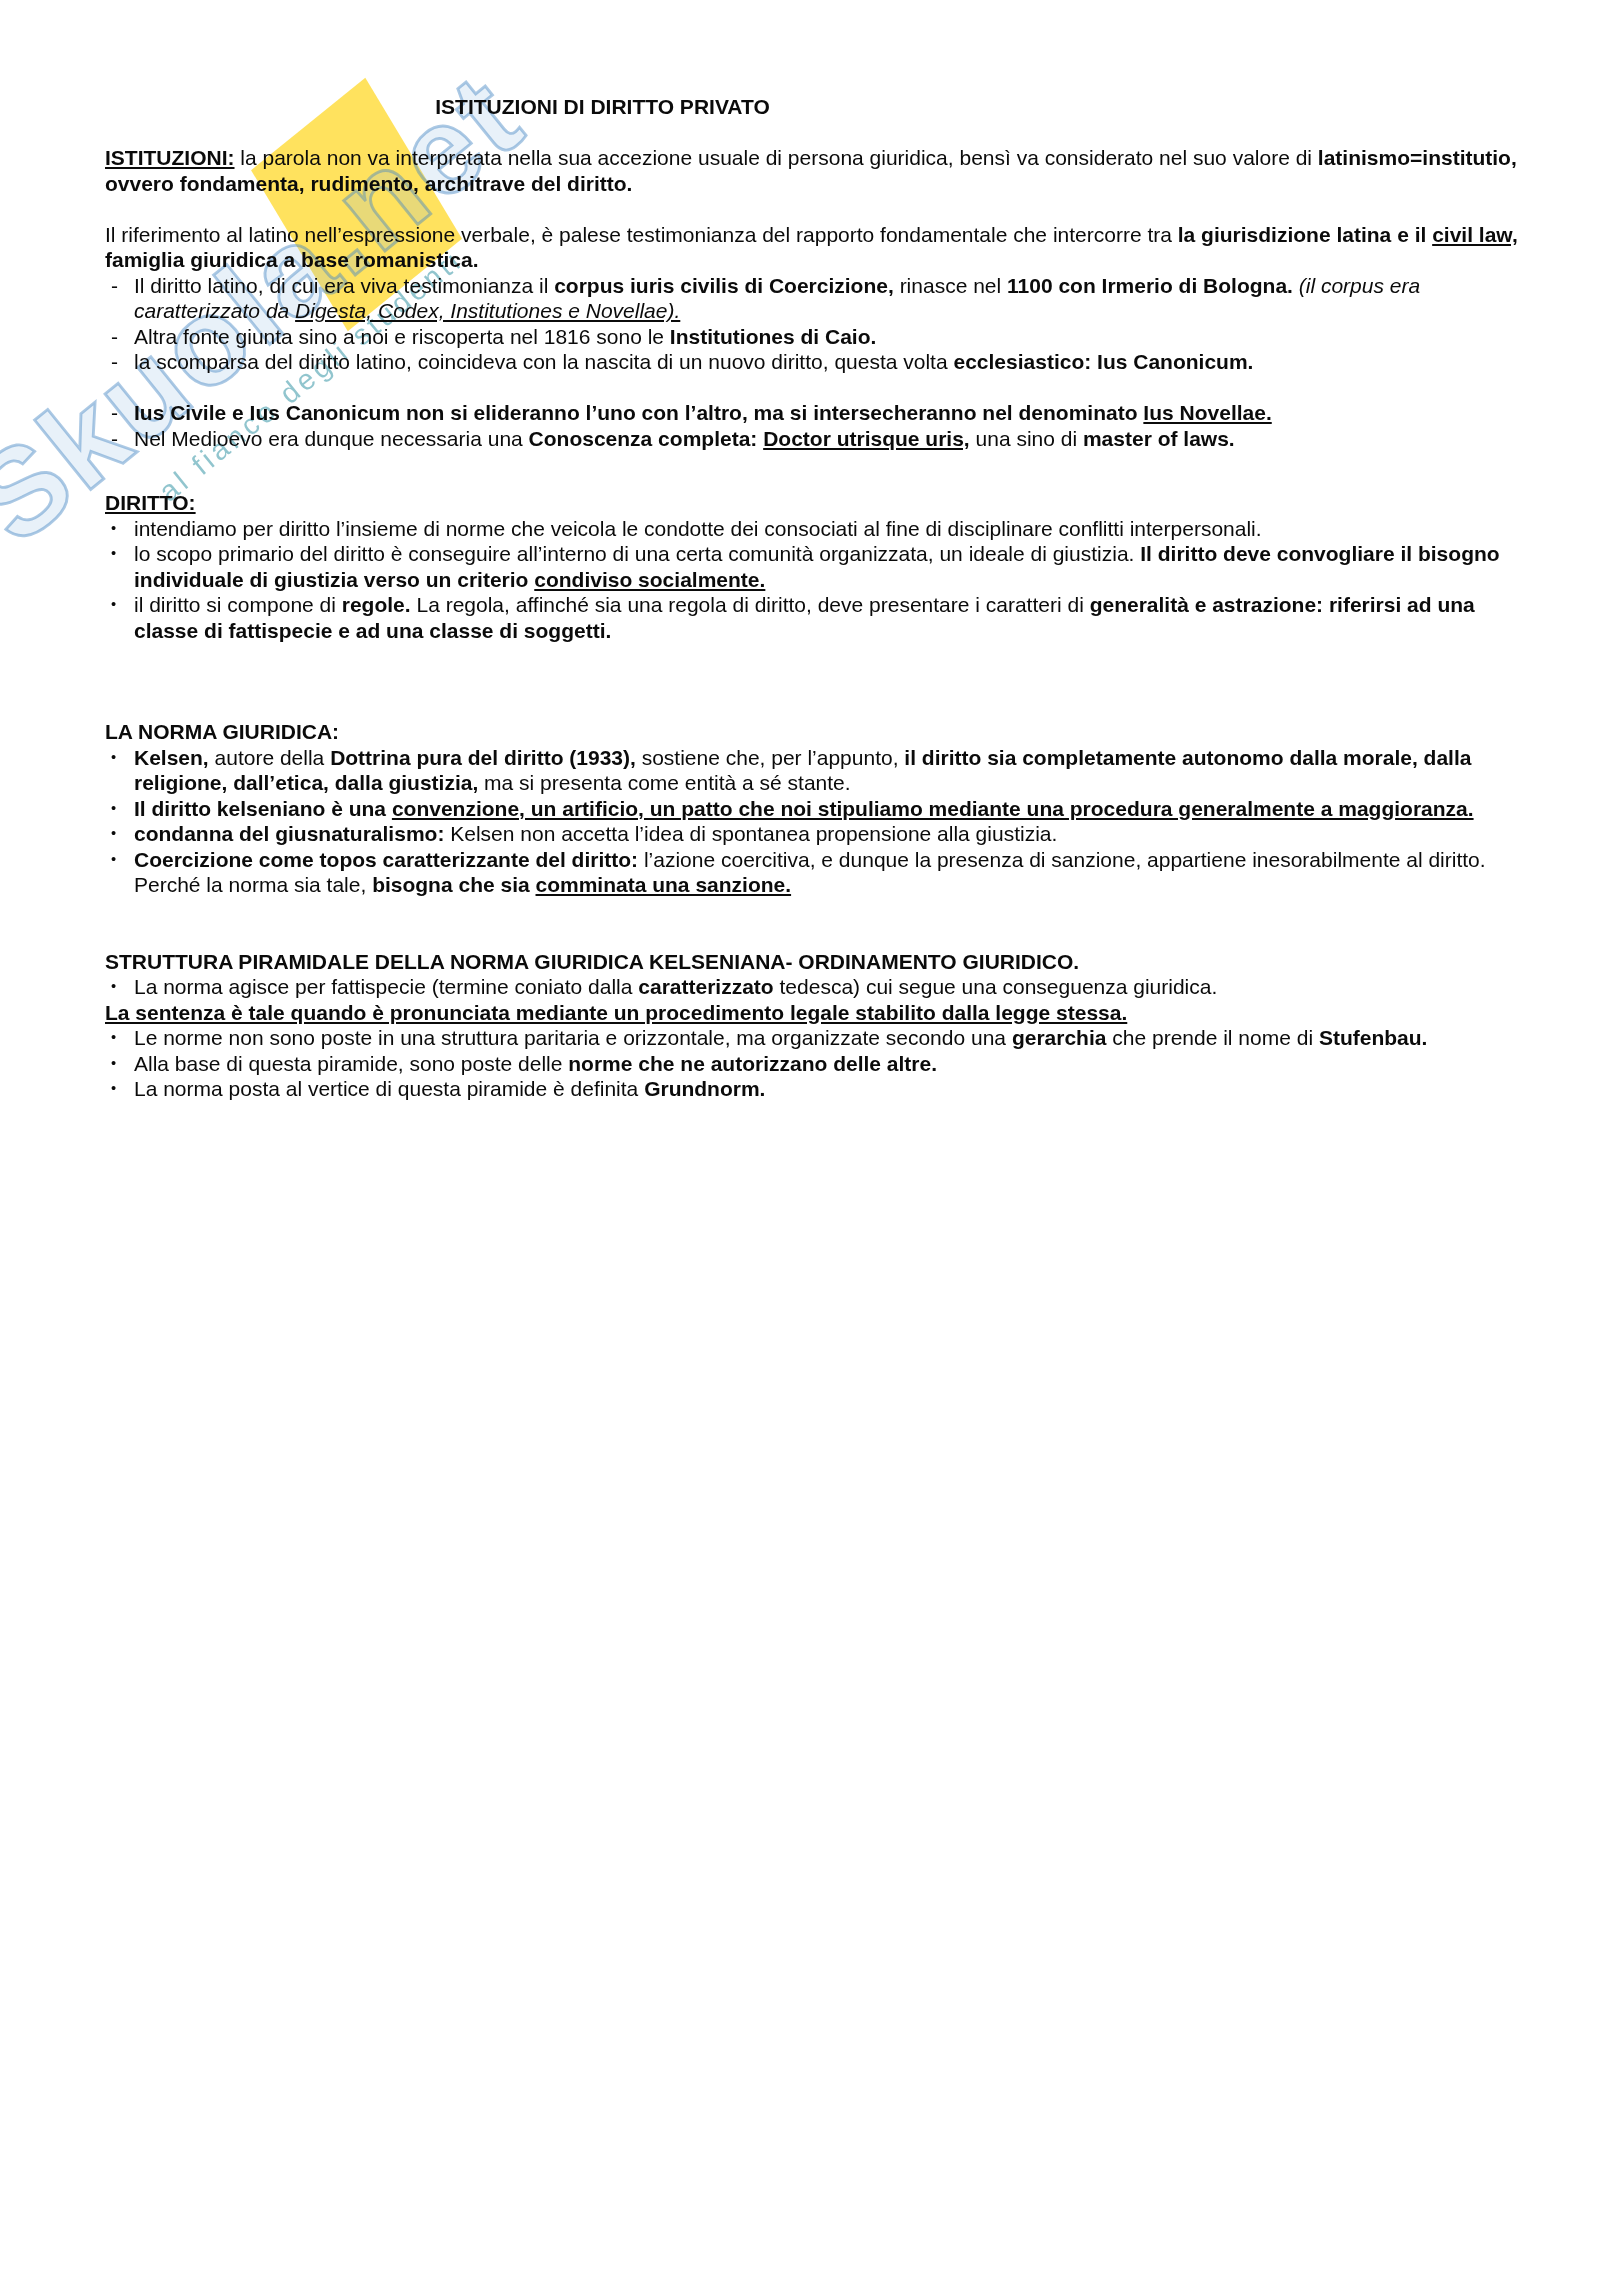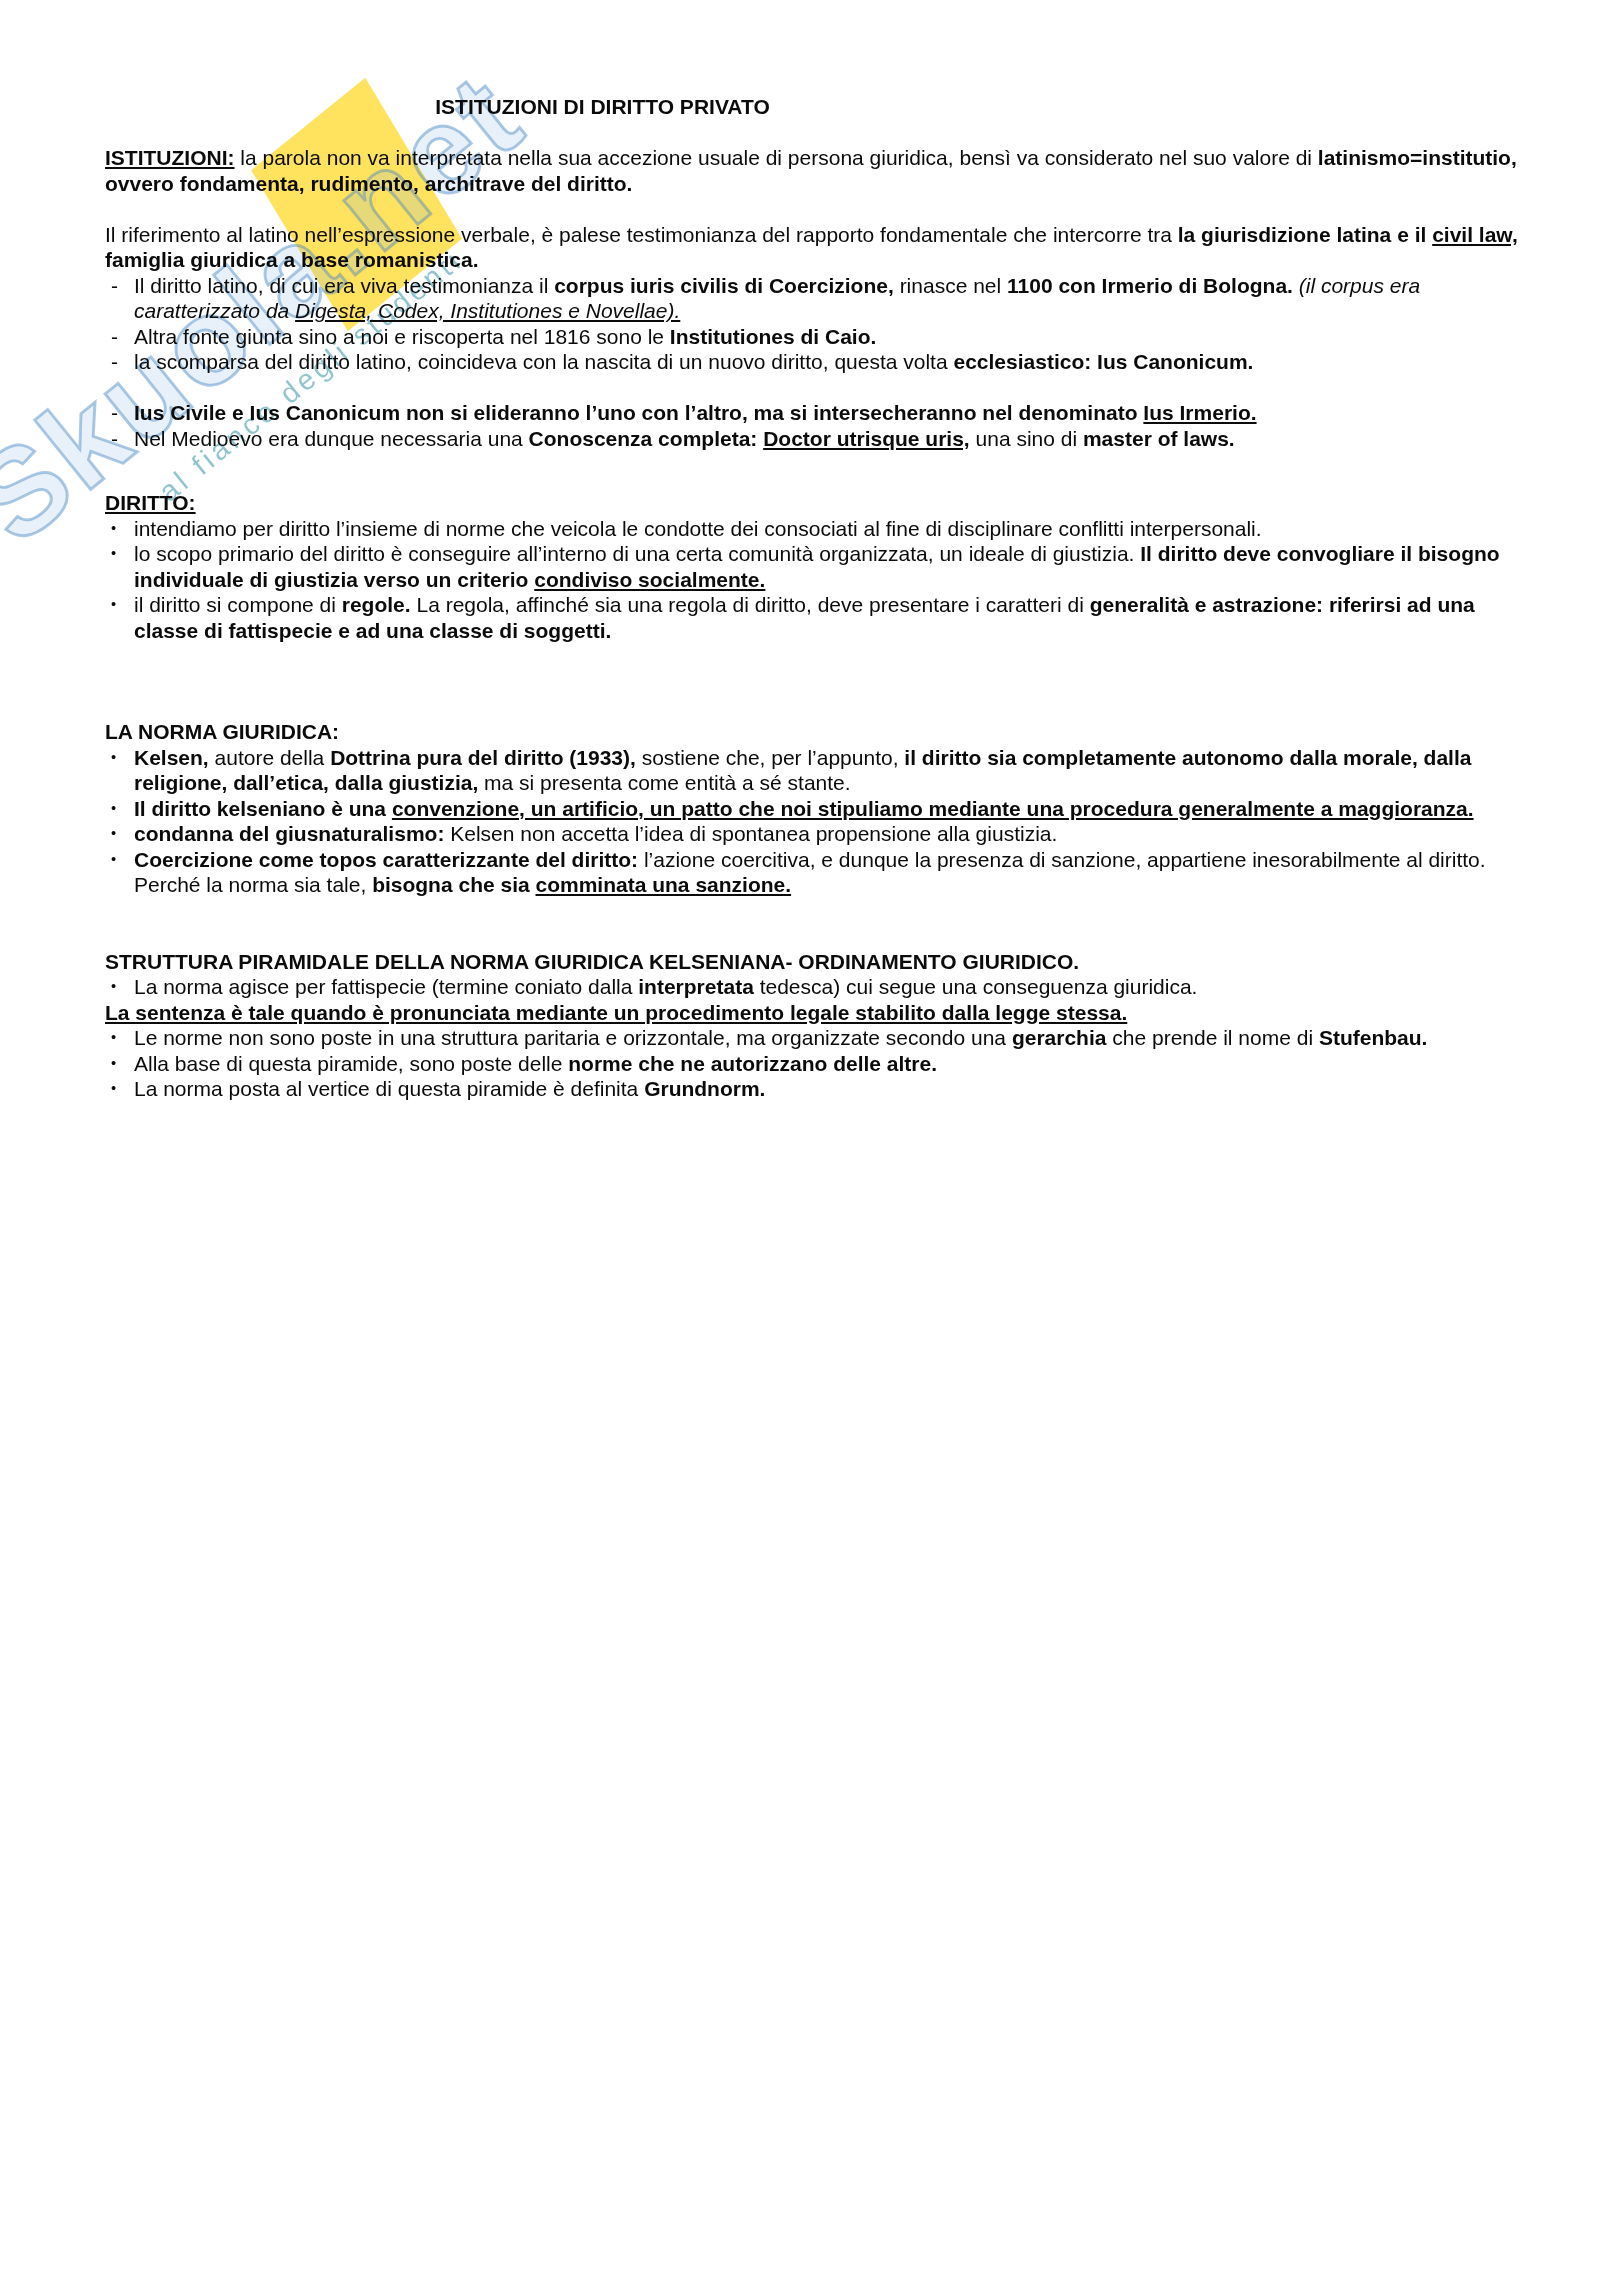--- a/index.html
+++ b/index.html
@@ -100,21 +100,21 @@
         <span class="marker dash">-</span>
         <span class="btext"><span>Altra fonte giunta sino a noi e riscoperta nel 1816 sono le </span><span class="b">Institutiones di Caio.</span></span>
       </div>
       <div class="bullet">
         <span class="marker dash">-</span>
         <span class="btext"><span>la scomparsa del diritto latino, coincideva con la nascita di un nuovo diritto, questa volta </span><span class="b">ecclesiastico: Ius Canonicum.</span></span>
       </div>
       <div class="spacer" style="height: 25.5px;"></div>
       <div class="bullet">
         <span class="marker dash">-</span>
-        <span class="btext"><span class="b">Ius Civile e Ius Canonicum non si elideranno l’uno con l’altro, ma si intersecheranno nel denominato </span><span class="b u">Ius Irmerio.</span></span>
+        <span class="btext"><span class="b">Ius Civile e Ius Canonicum non si elideranno l’uno con l’altro, ma si intersecheranno nel denominato </span><span class="b u">Ius Novellae.</span></span>
       </div>
       <div class="bullet">
         <span class="marker dash">-</span>
         <span class="btext"><span>Nel Medioevo era dunque necessaria una </span><span class="b">Conoscenza completa: </span><span class="b u">Doctor utrisque uris,</span><span> una sino di </span><span class="b">master of laws.</span></span>
       </div>
       <div class="spacer" style="height: 39px;"></div>
       <div class="heading"><span class="b u">DIRITTO:</span></div>
       <div class="bullet">
         <span class="marker dot">•</span>
         <span class="btext"><span>intendiamo per diritto l’insieme di norme che veicola le condotte dei consociati al fine di disciplinare conflitti interpersonali.</span></span>
@@ -142,21 +142,21 @@
         <span class="btext"><span class="b">condanna del giusnaturalismo:</span><span> Kelsen non accetta l’idea di spontanea propensione alla giustizia.</span></span>
       </div>
       <div class="bullet">
         <span class="marker dot">•</span>
         <span class="btext"><span class="b">Coercizione come topos caratterizzante del diritto:</span><span> l’azione coercitiva, e dunque la presenza di sanzione, appartiene inesorabilmente al diritto. Perché la norma sia tale, </span><span class="b">bisogna che sia </span><span class="b u">comminata una sanzione.</span></span>
       </div>
       <div class="spacer" style="height: 51px;"></div>
       <div class="heading"><span class="b">STRUTTURA PIRAMIDALE DELLA NORMA GIURIDICA KELSENIANA- ORDINAMENTO GIURIDICO.</span></div>
       <div class="bullet">
         <span class="marker dot">•</span>
-        <span class="btext"><span>La norma agisce per fattispecie (termine coniato dalla </span><span class="b">interpretata</span><span> tedesca) cui segue una conseguenza giuridica.</span></span>
+        <span class="btext"><span>La norma agisce per fattispecie (termine coniato dalla </span><span class="b">caratterizzato</span><span> tedesca) cui segue una conseguenza giuridica.</span></span>
       </div>
       <div class="para"><span class="b u">La sentenza è tale quando è pronunciata mediante un procedimento legale stabilito dalla legge stessa.</span></div>
       <div class="bullet">
         <span class="marker dot">•</span>
         <span class="btext"><span>Le norme non sono poste in una struttura paritaria e orizzontale, ma organizzate secondo una </span><span class="b">gerarchia</span><span> che prende il nome di </span><span class="b">Stufenbau.</span></span>
       </div>
       <div class="bullet">
         <span class="marker dot">•</span>
         <span class="btext"><span>Alla base di questa piramide, sono poste delle </span><span class="b">norme che ne autorizzano delle altre.</span></span>
       </div>

